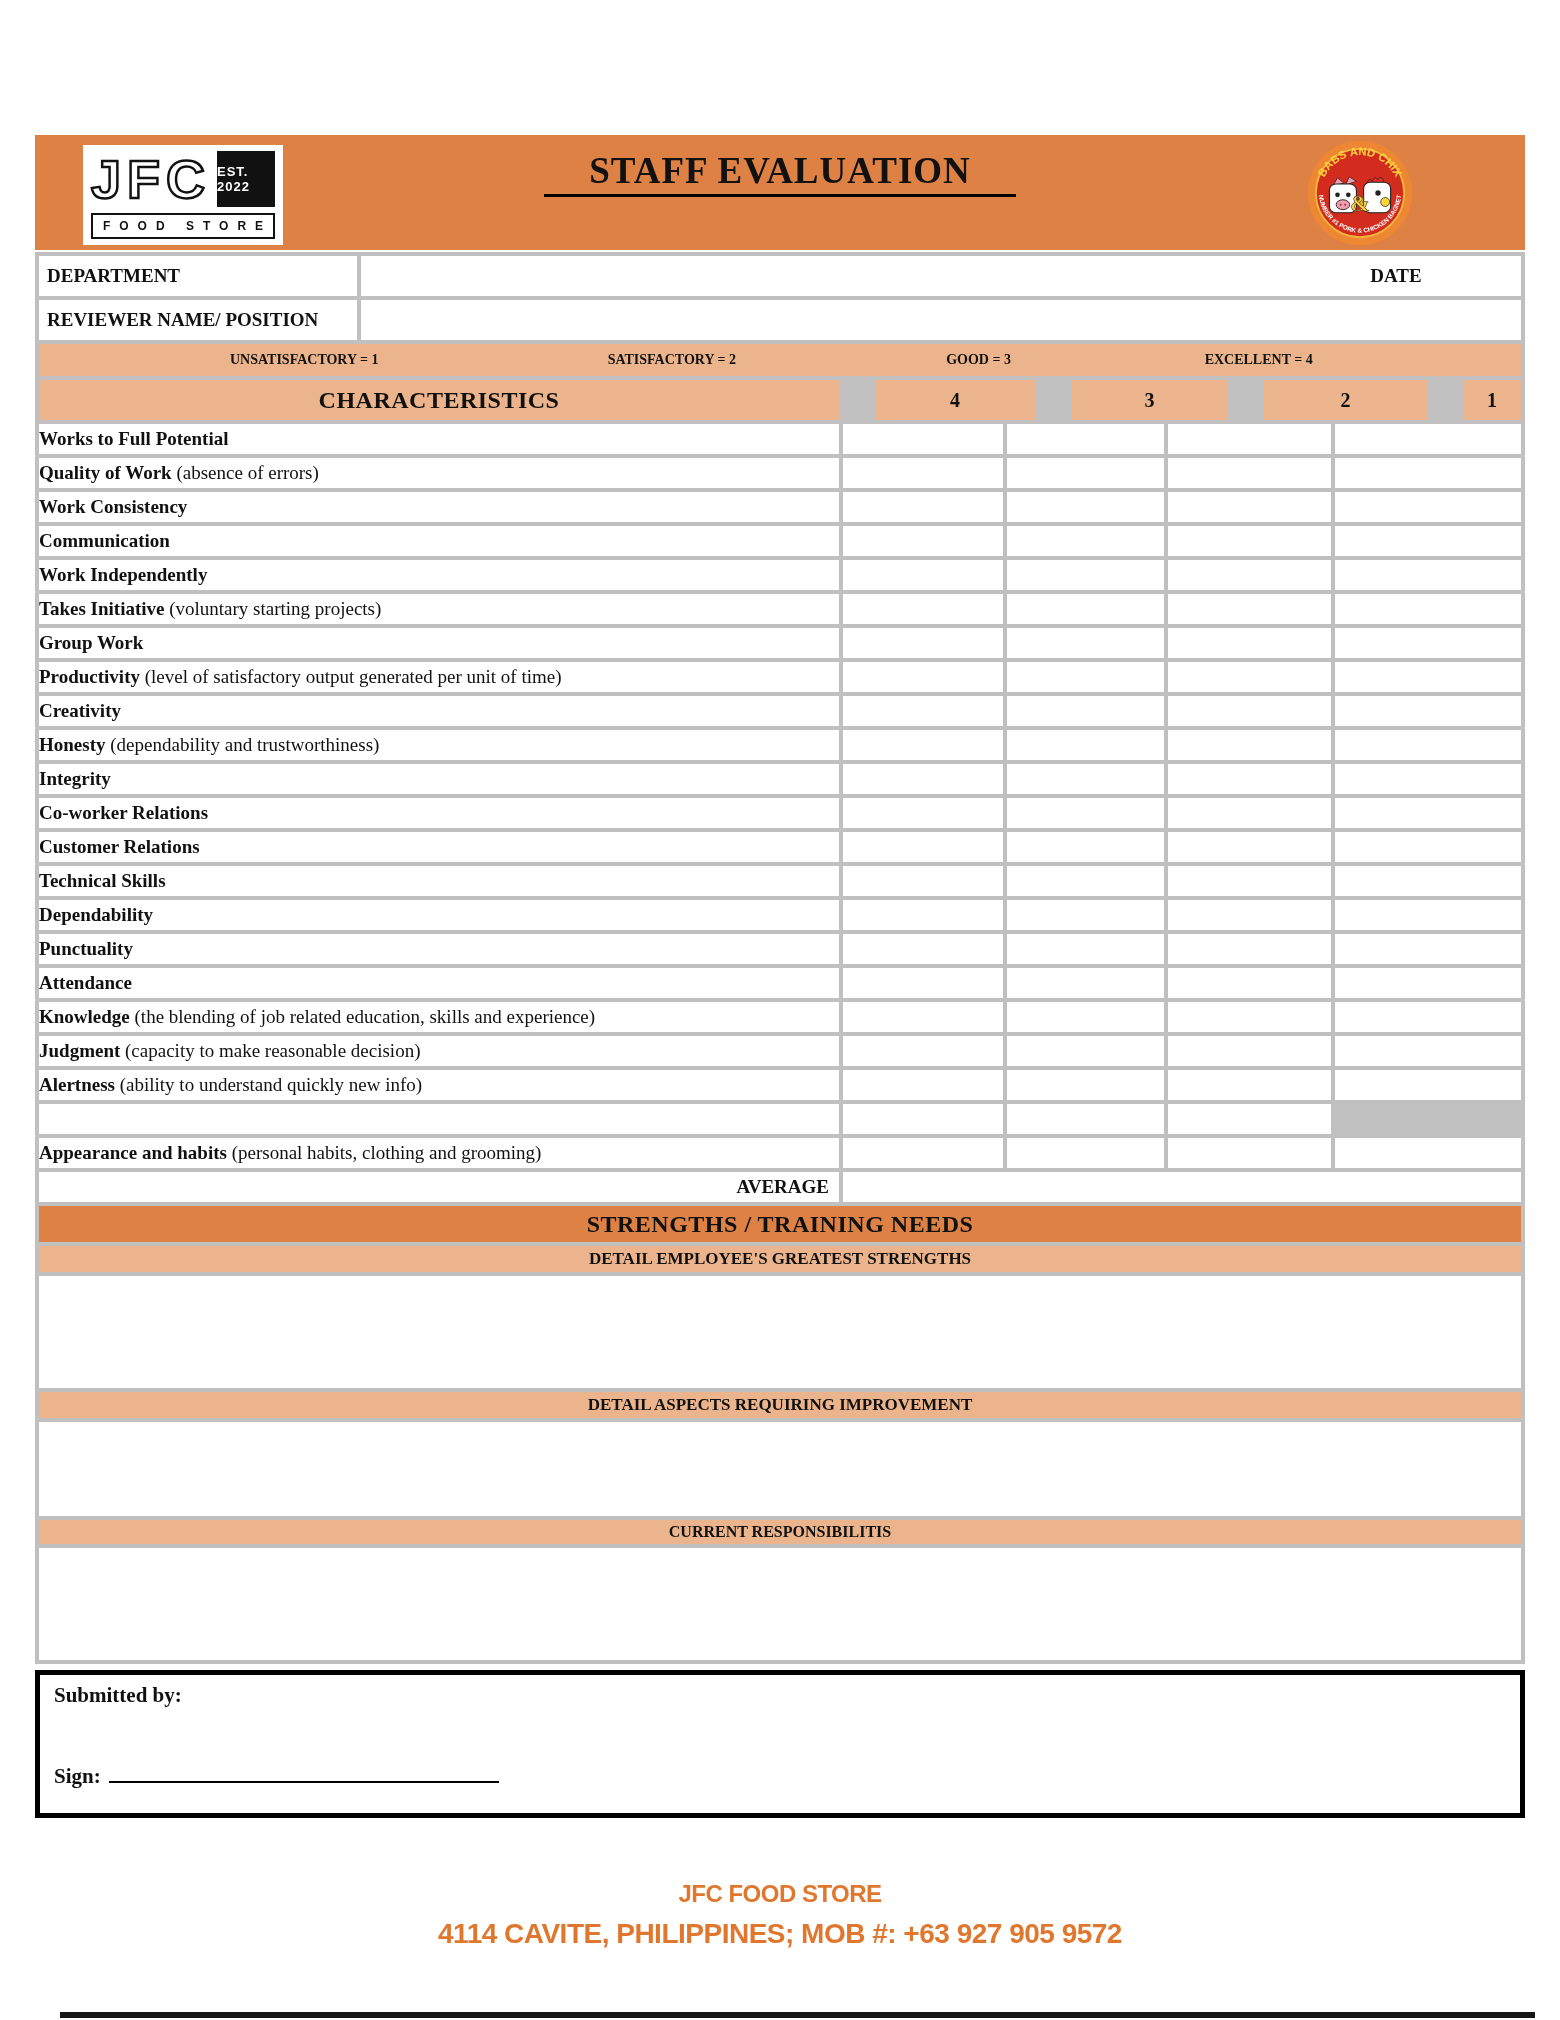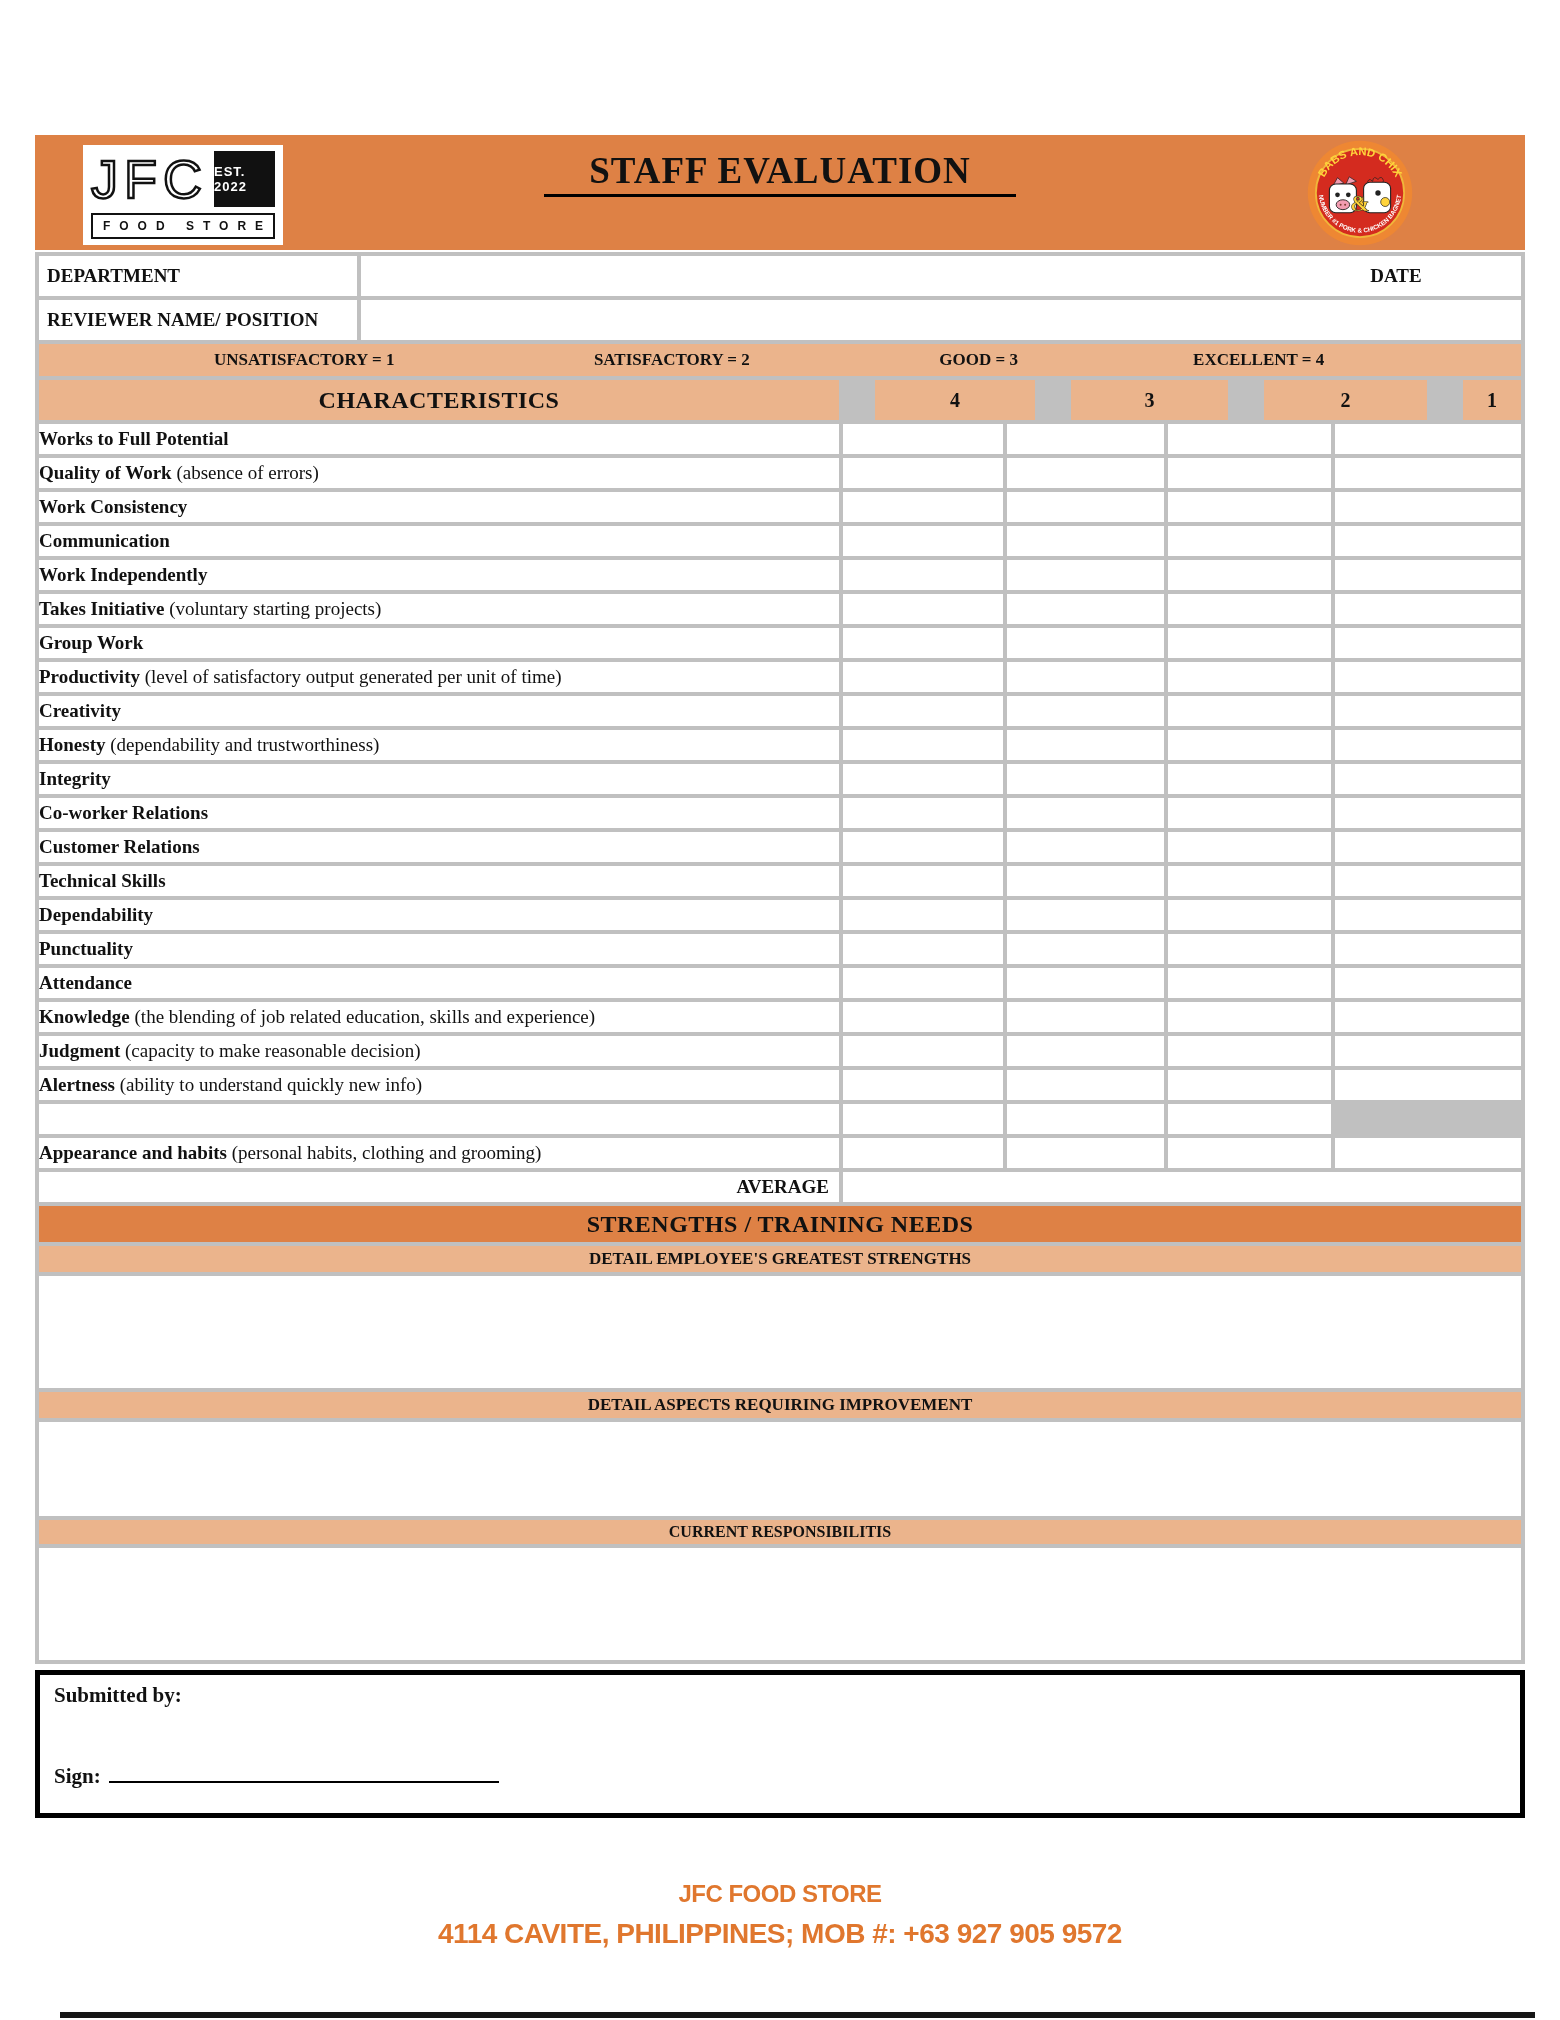--- a/index.html
+++ b/index.html
@@ -8,21 +8,21 @@
   }
   *{box-sizing:border-box;margin:0;padding:0;}
   body{width:1560px;height:2020px;background:#fff;position:relative;
        font-family:"Liberation Serif","DejaVu Serif",serif;color:#111;}
   .sheet{position:absolute;left:35px;top:135px;width:1490px;}
 
   
   .topbar{height:115px;background:var(--c-orange);position:relative;}
   .jfc-logo{position:absolute;left:48px;top:10px;width:200px;height:100px;background:#fff;padding:6px 8px;}
   .jfc-row{display:flex;align-items:stretch;gap:6px;height:56px;}
-  .jfc-word{font-family:"Liberation Sans",sans-serif;font-weight:400;font-size:54px;line-height:56px;
+  .jfc-word{font-family:"Liberation Sans",sans-serif;font-weight:700;font-size:54px;line-height:56px;
             letter-spacing:6px;color:#fff;-webkit-text-stroke:2.5px #111;text-shadow:0 0 1px #111;}
   .jfc-est{background:#111;color:#fff;font-family:"Liberation Sans",sans-serif;font-weight:700;
            font-size:13px;display:flex;align-items:center;justify-content:center;flex:1;letter-spacing:1px;}
   .jfc-food{margin-top:6px;border:2px solid #111;height:26px;display:flex;align-items:center;justify-content:center;
             font-family:"Liberation Sans",sans-serif;font-weight:700;font-size:12px;letter-spacing:9px;padding-left:9px;}
   .title-block{position:absolute;left:0;right:0;top:14px;text-align:center;}
   .title{display:inline-block;font-size:37px;font-weight:700;letter-spacing:1px;
          border-bottom:3px solid #000;padding:0 45px 2px 45px;}
   .subtitle{font-size:21px;font-weight:700;margin-top:2px;}
   .bc-logo{position:absolute;left:1267px;top:4px;width:116px;height:108px;}
@@ -34,21 +34,21 @@
   .info-row{grid-template-columns:318px 1fr;height:40px;}
   .info-row .cell{height:100%;}
   .label-cell{font-weight:700;font-size:19px;padding-left:8px;}
   .value-cell{position:relative;}
   .field{position:absolute;top:0;bottom:0;}
   .field.dept{left:0;width:60%;}
   .field.date{left:72%;right:0;}
   .floating-date{position:absolute;left:1035px;top:50%;transform:translate(-50%,-50%);
                  font-weight:700;font-size:19px;}
   .legend-row{position:relative;background:var(--c-salmon);height:32px;}
-  .legend-row span{position:absolute;top:50%;transform:translate(-50%,-50%);font-weight:700;font-size:17px;white-space:nowrap;}
+  .legend-row span{position:absolute;top:50%;transform:translate(-50%,-50%);font-weight:700;font-size:14px;white-space:nowrap;}
   .legend-row span:nth-child(1){left:17.9%;}
   .legend-row span:nth-child(2){left:42.7%;}
   .legend-row span:nth-child(3){left:63.4%;}
   .legend-row span:nth-child(4){left:82.3%;}
   .grid5{grid-template-columns:800px 160px 157px 163px 1fr;}
   .charhead{height:40px;gap:36px;}
   .charhead .cell{background:var(--c-salmon);justify-content:center;font-weight:700;}
   .charhead .cell:first-child{font-size:24px;letter-spacing:.5px;}
   .charhead .cell{font-size:20px;}
   .rows-host{display:flex;flex-direction:column;gap:4px;}

